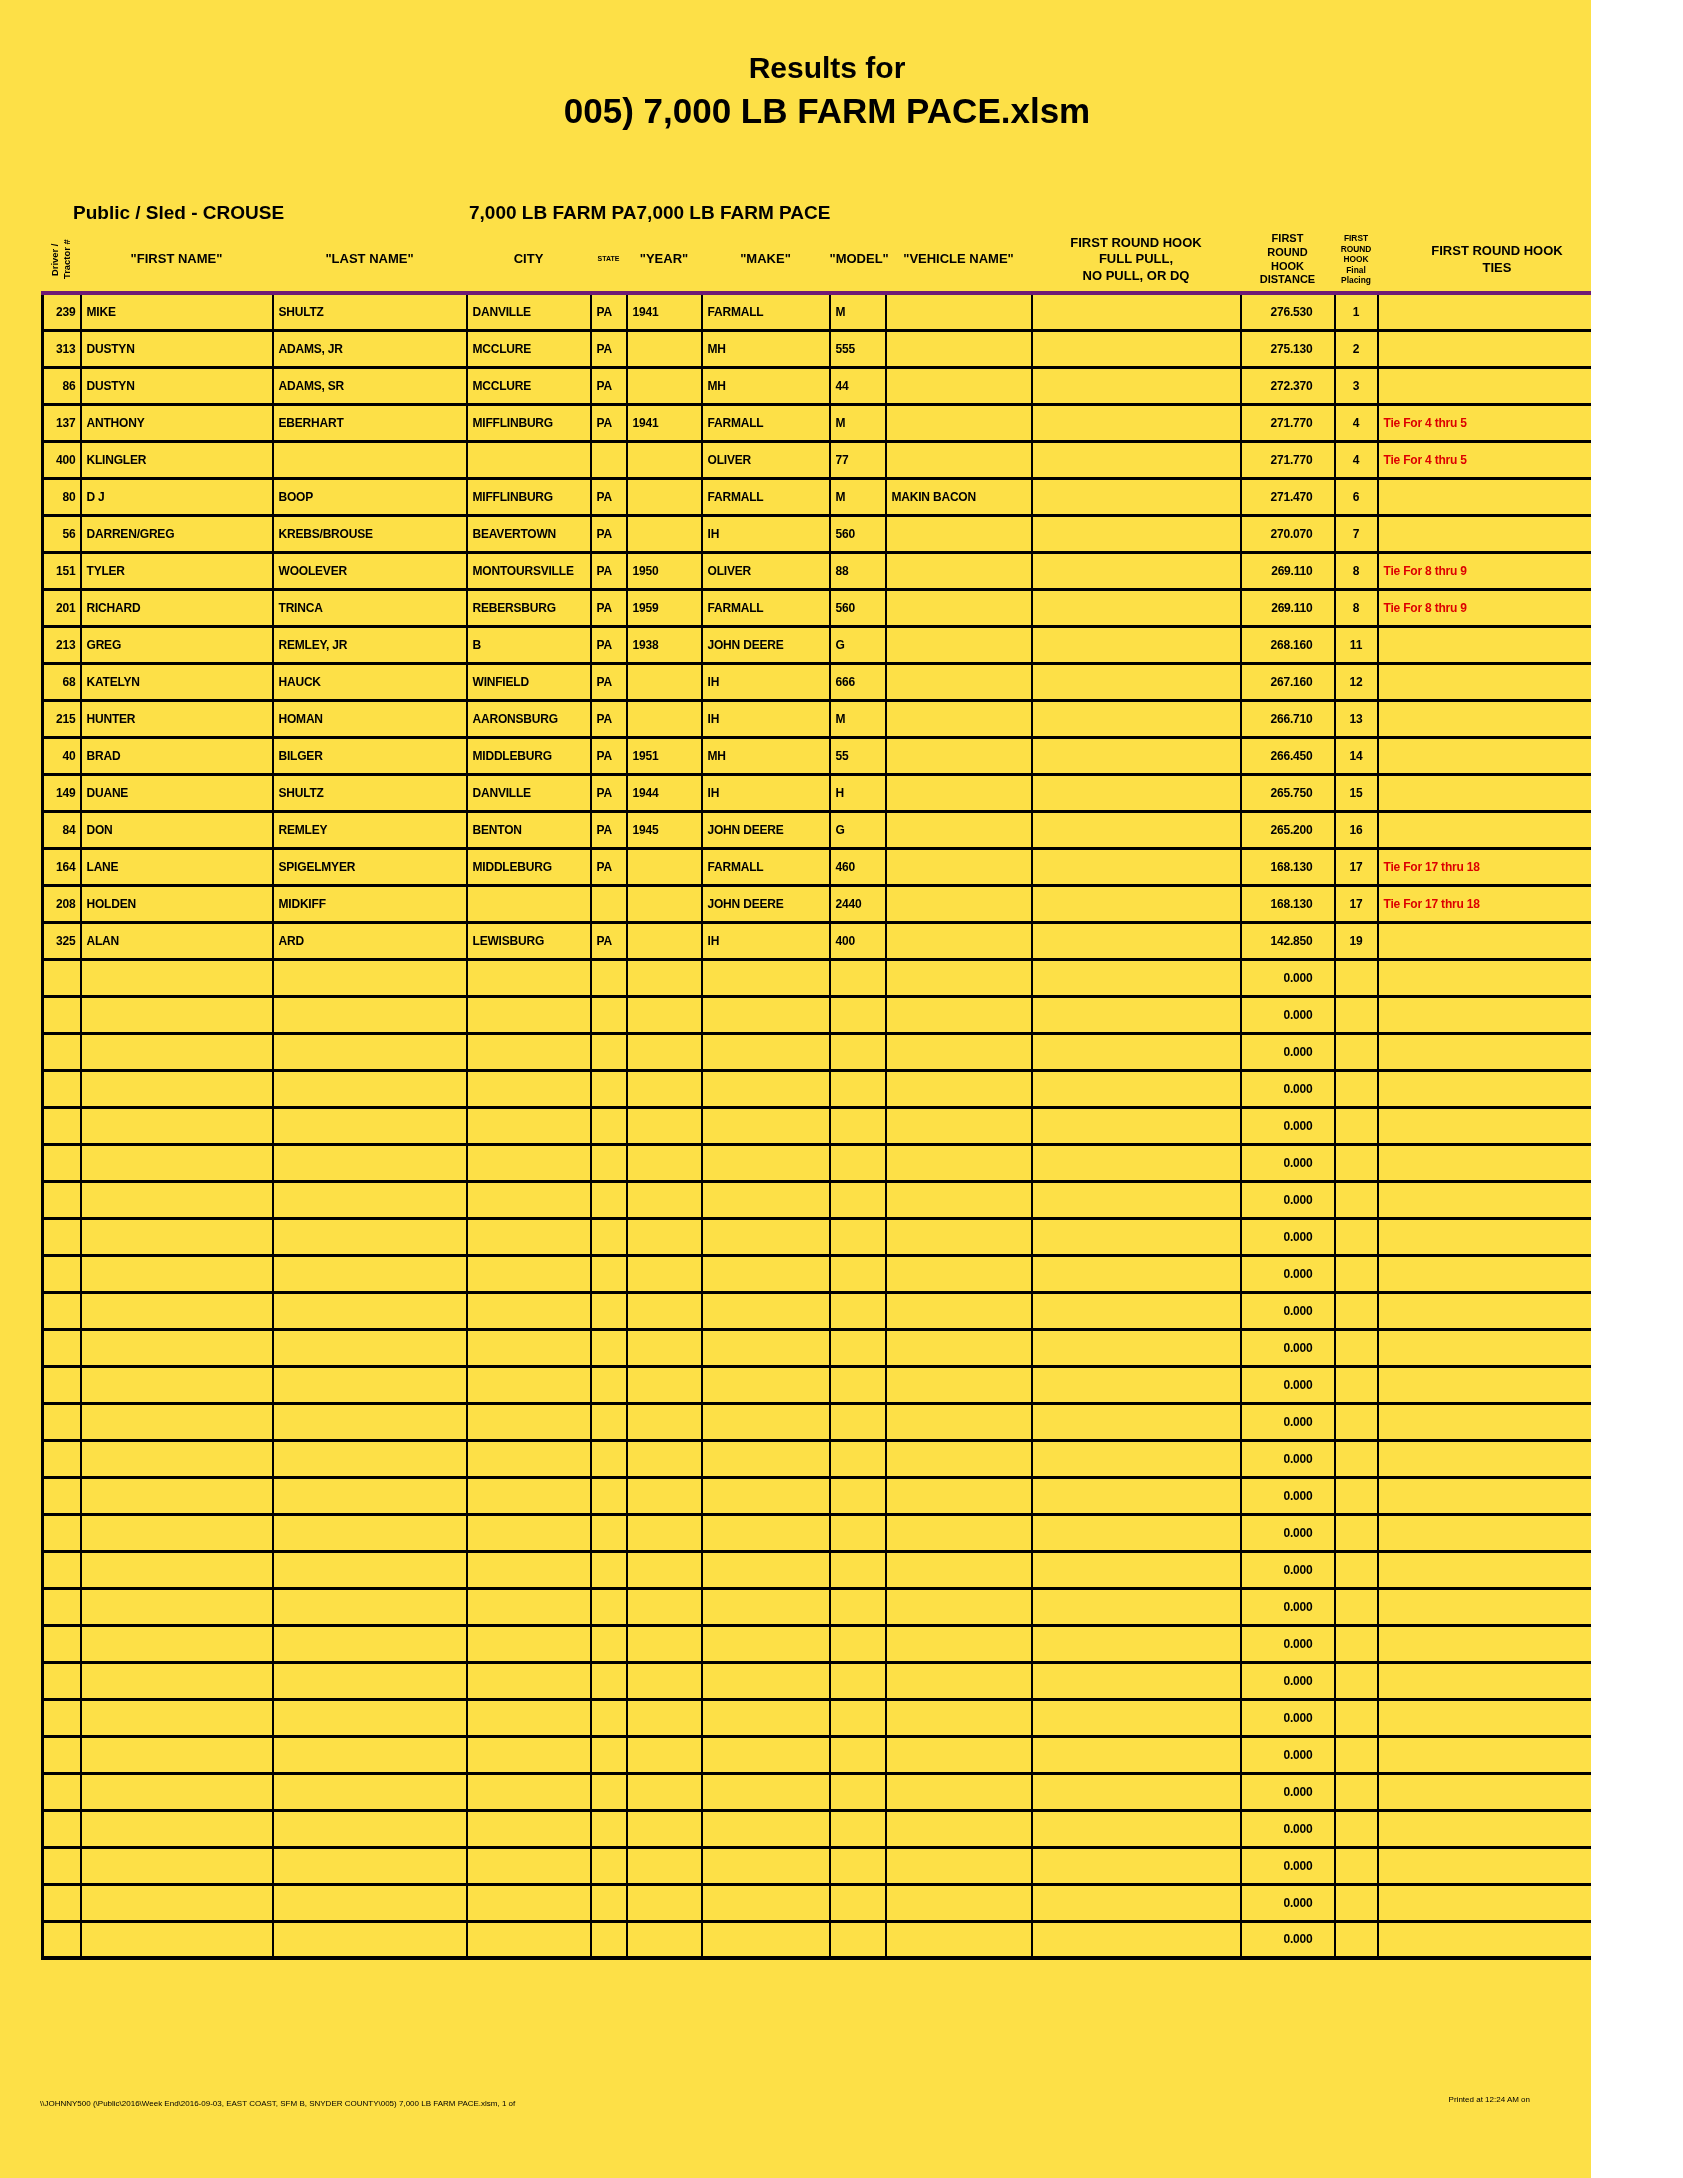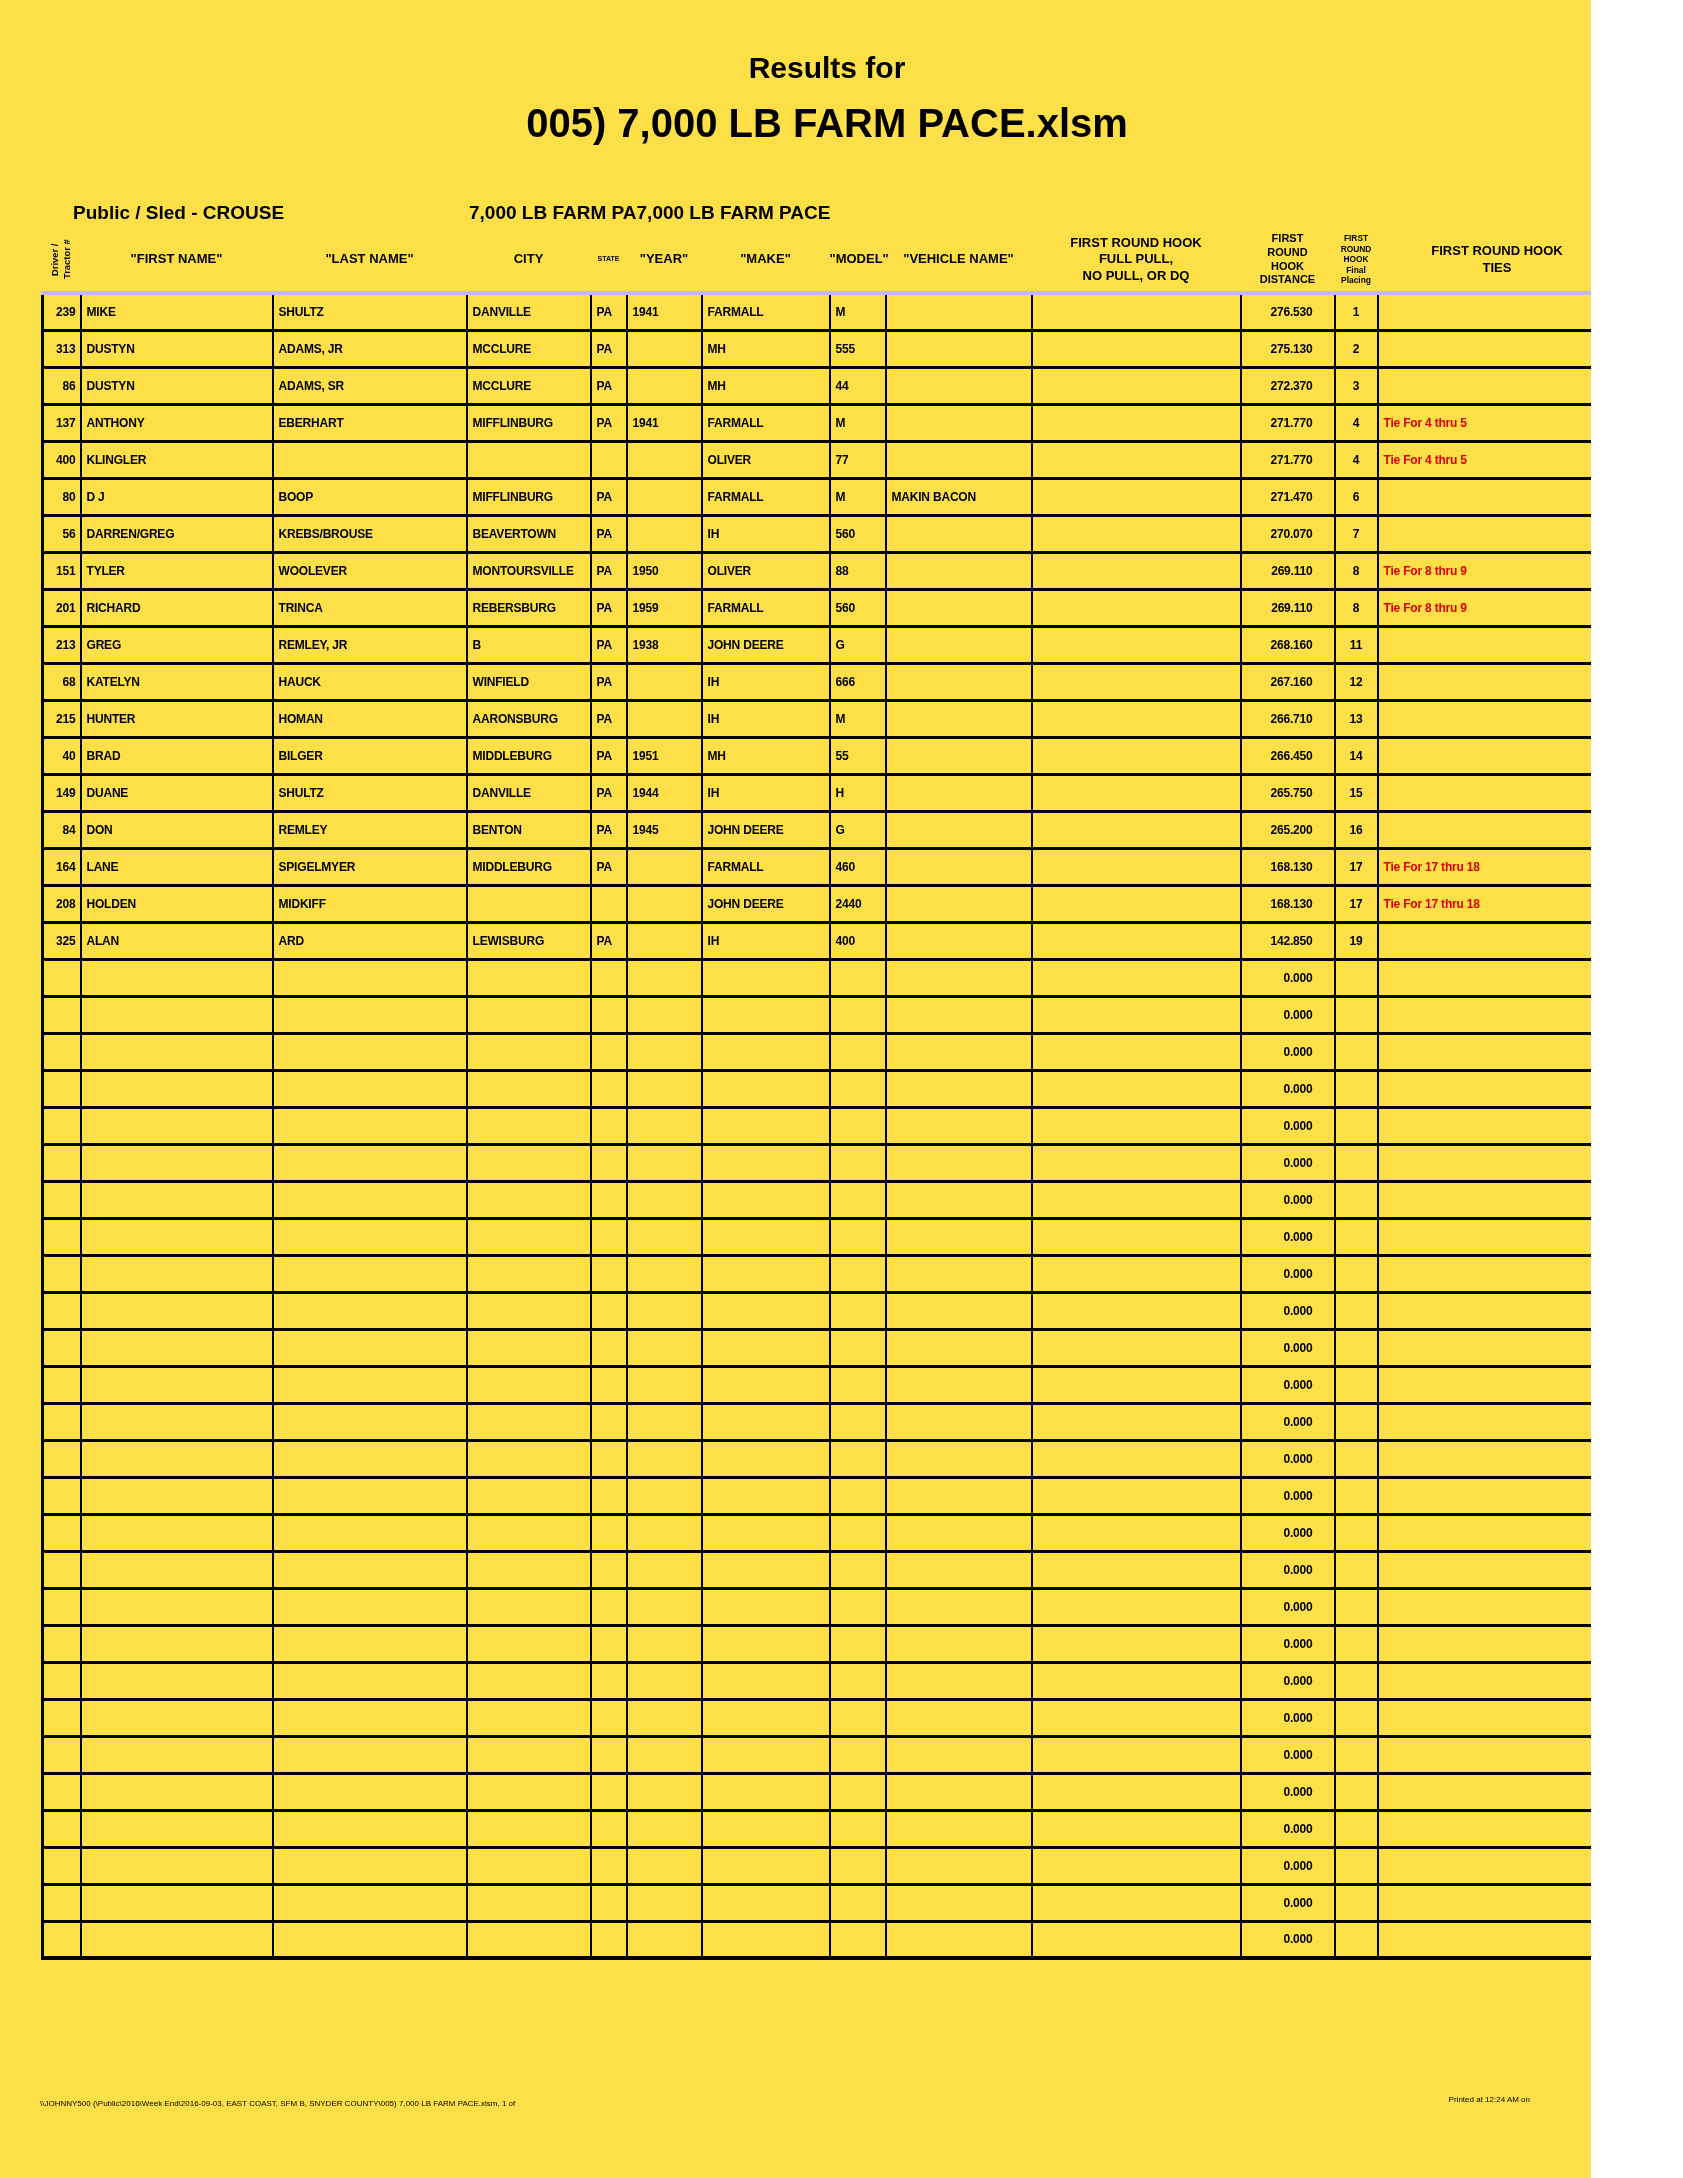--- a/index.html
+++ b/index.html
@@ -6,21 +6,21 @@
   .sheet{
     position:relative;
     width:1591px;height:2178px;
     background:#fde047;
     font-family:"Liberation Sans", sans-serif;
     color:#000;
     overflow:hidden;
   }
   .titles{position:absolute;top:51px;left:41px;width:1572px;text-align:center;font-weight:bold;}
   .title1{font-size:30px;letter-spacing:0px;}
-  .title2{font-size:40px;margin-top:16px;letter-spacing:0px;}
+  .title2{font-size:35px;margin-top:6px;letter-spacing:0px;}
   .meta-row{position:absolute;top:202px;left:41px;width:1572px;height:26px;font-weight:bold;}
   .track{position:absolute;left:32px;top:0;font-size:19px;}
   .classname{position:absolute;left:428px;top:0;font-size:19px;white-space:nowrap;}
   .classname span{white-space:nowrap;}
 
   table.results{
     position:absolute;left:41px;top:228px;
     width:1572px;border-collapse:collapse;table-layout:fixed;
   }
   .results th{
@@ -29,21 +29,21 @@
   }
   .results thead tr{height:65px;}
   .results tbody tr{height:37px;}
   .results td{
     border-left:2px solid #000;border-right:2px solid #000;
     border-top:3px solid #000;border-bottom:3px solid #000;
     font-weight:bold;font-size:12px;letter-spacing:-0.2px;
     padding:0 0 0 5px;text-align:left;vertical-align:middle;
     overflow:hidden;white-space:nowrap;
   }
-  .results tbody tr:first-child td{border-top:4px solid #c4b5fd;}
+  .results tbody tr:first-child td{border-top:4px solid #701a75;}
   .results tbody tr:last-child td{border-bottom:4px solid #000;}
   .results td:first-child{border-left:3px solid #000;}
   .results td:last-child{border-right:3px solid #000;}
 
   
   .results td.c0{text-align:right;padding:0 4px 0 0;}
   .results td.c10{text-align:right;padding:0 21px 0 0;}
   .results td.c11{text-align:center;padding:0;}
   .results td.tie{color:var(--tie,#dd0000);}
 

